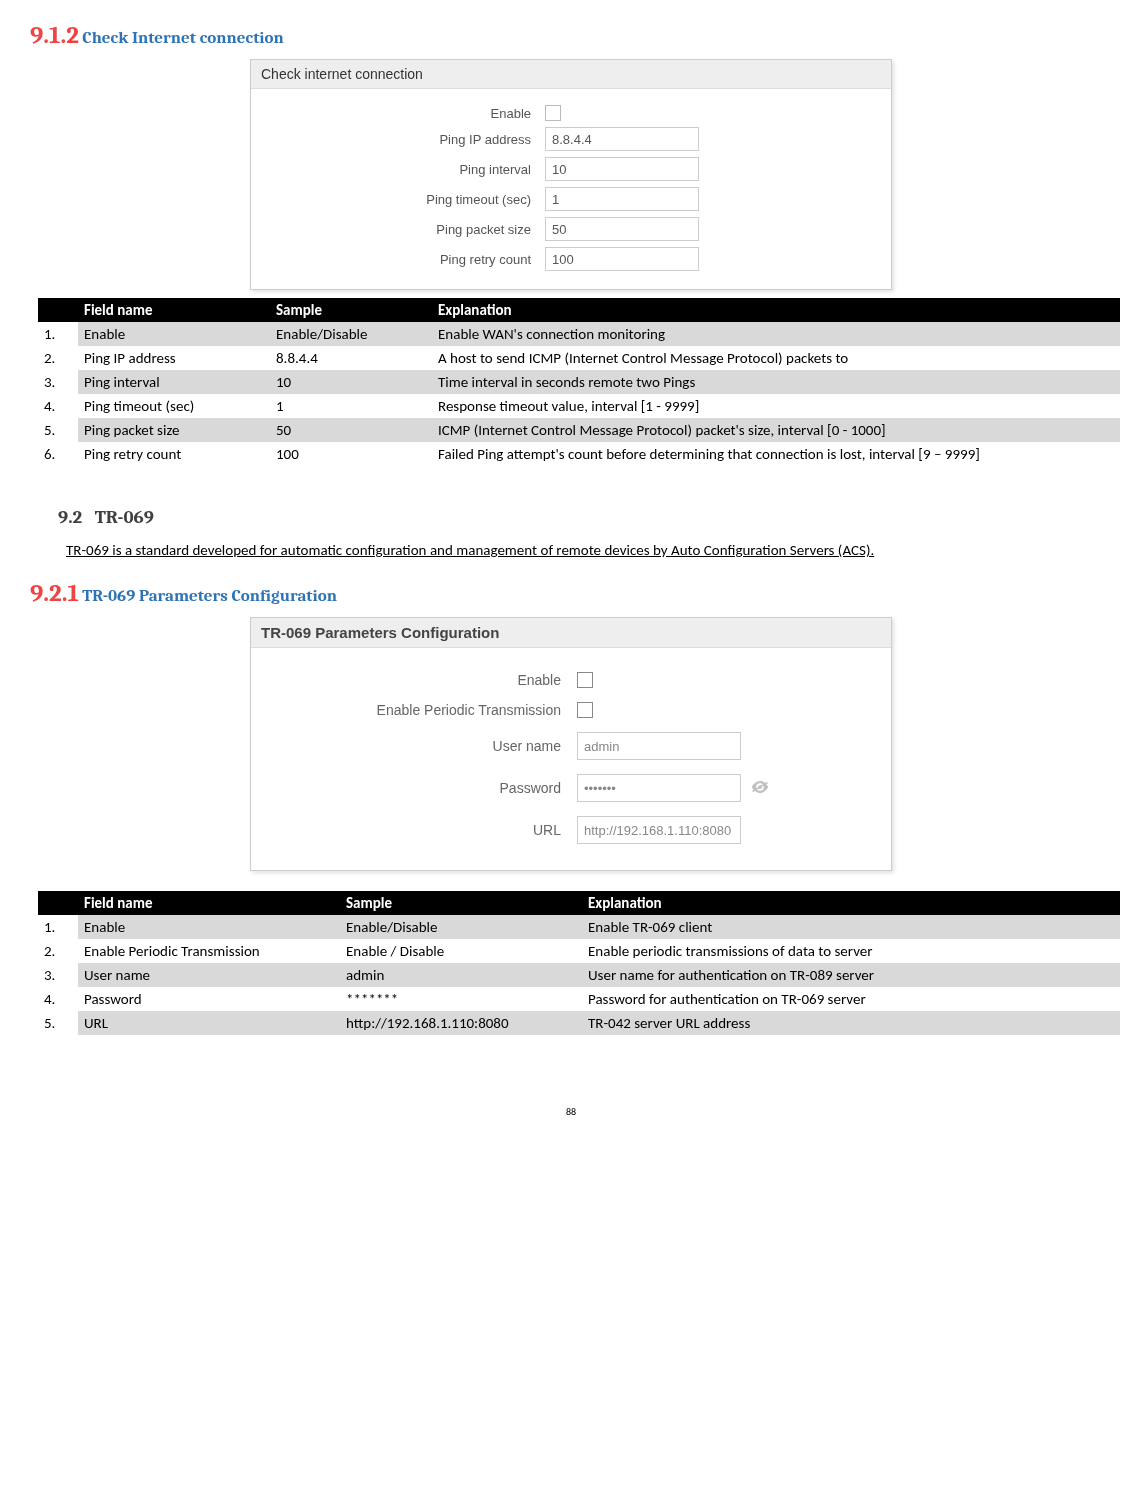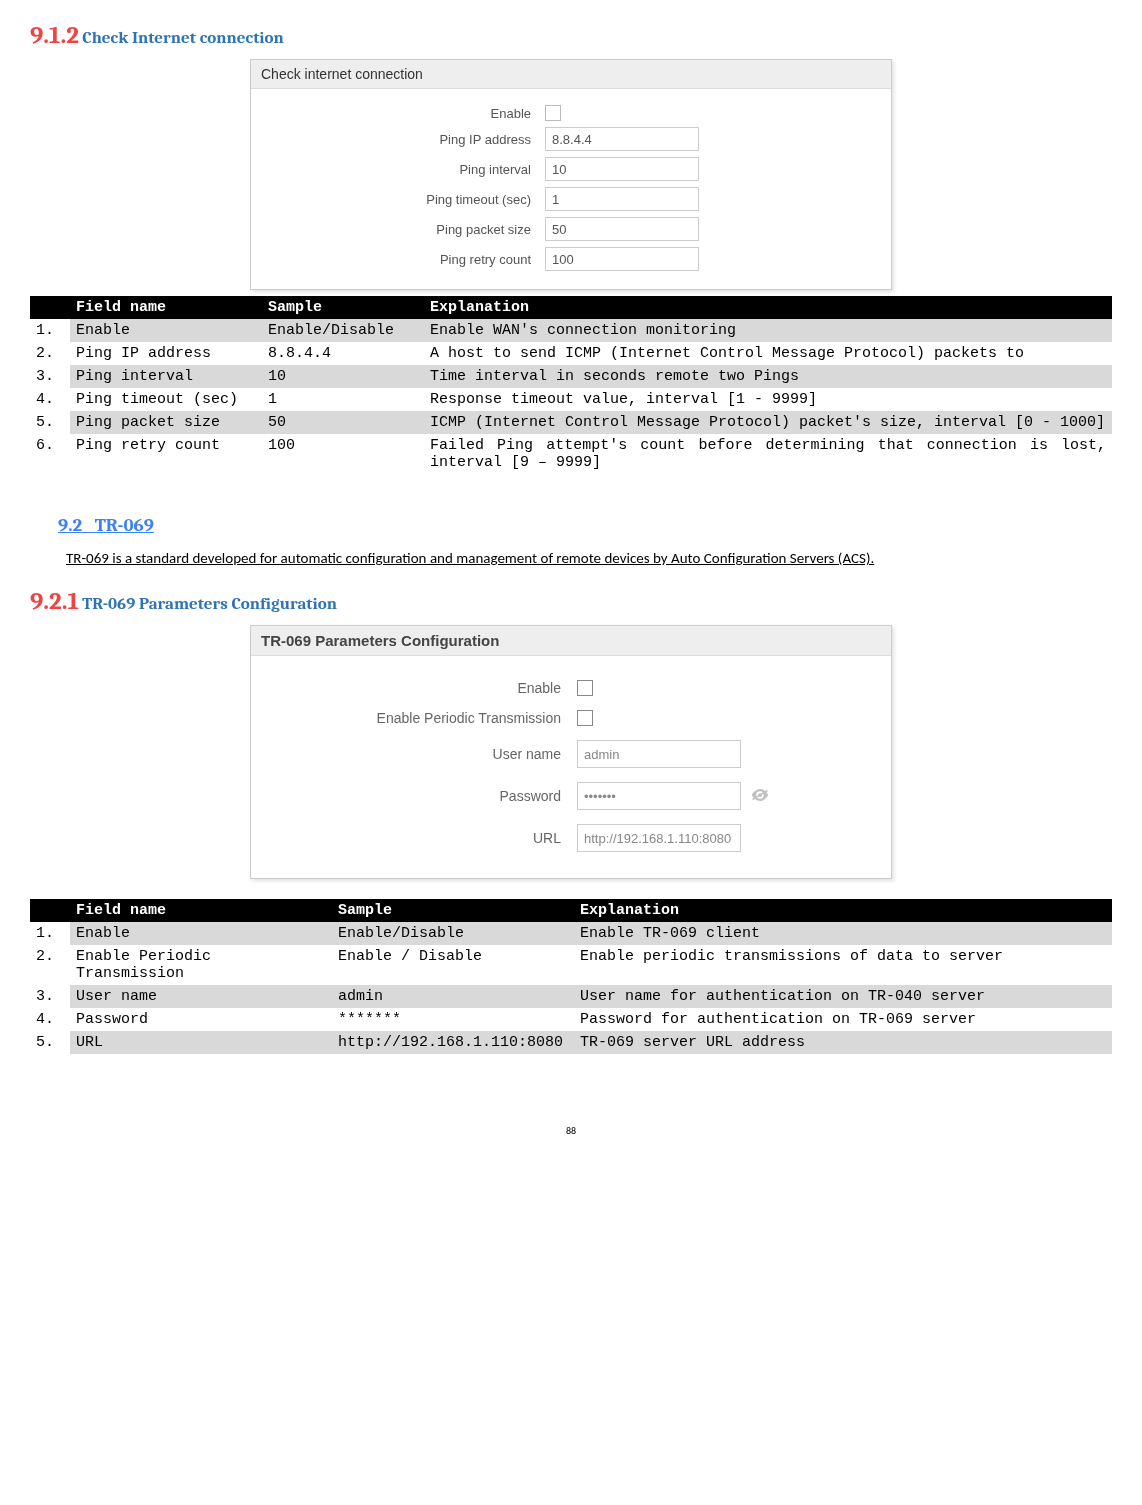--- a/index.html
+++ b/index.html
@@ -13,26 +13,25 @@
   }
   .h3 {
     color: #2e74b5;
     font-family: Cambria, "Times New Roman", serif;
     font-weight: bold;
     margin: 0 0 10px 0;
   }
   .h3 .num { font-size: 25px; color: #ef4444; }
   .h3 .txt { font-size: 17px; color: #2e74b5; }
   .h2 {
-    color: #3b82f6;
+    color: #404040;
     font-family: Cambria, "Times New Roman", serif;
     font-weight: bold;
     font-size: 19px;
     margin: 40px 0 12px 28px;
-    text-decoration: underline;
   }
   .para {
     text-align: justify;
     margin: 0 0 18px 0;
     line-height: 1.35;
     text-decoration: underline;
   }
   .para.indent { text-indent: 36px; }
   .panel {
     width: 640px;
@@ -85,22 +84,21 @@
   .eye {
     display: inline-block;
     margin-left: 10px;
     color: #999;
     font-size: 16px;
     opacity: 0.6;
   }
   table.desc {
     border-collapse: collapse;
     width: 100%;
-    margin: 0;
-    font-family: Liberation Mono, monospace;
+    margin: 8px;
   }
   table.desc th {
     background: #000;
     color: #fff;
     font-weight: bold;
     text-align: left;
     padding: 3px 6px;
     font-size: 15px;
   }
   table.desc th.numcol { width: 28px; background: #000; }
@@ -271,30 +269,30 @@
     <tr class="even">
       <td class="numcell">2.</td>
       <td class="fname">Enable Periodic Transmission</td>
       <td class="sample">Enable / Disable</td>
       <td class="expl">Enable periodic transmissions of data to server</td>
     </tr>
     <tr class="odd">
       <td class="numcell">3.</td>
       <td class="fname">User name</td>
       <td class="sample">admin</td>
-      <td class="expl">User name for authentication on TR-040 server</td>
+      <td class="expl">User name for authentication on TR-089 server</td>
     </tr>
     <tr class="even">
       <td class="numcell">4.</td>
       <td class="fname">Password</td>
       <td class="sample">*******</td>
       <td class="expl">Password for authentication on TR-069 server</td>
     </tr>
     <tr class="odd">
       <td class="numcell">5.</td>
       <td class="fname">URL</td>
       <td class="sample">http://192.168.1.110:8080</td>
-      <td class="expl">TR-069 server URL address</td>
+      <td class="expl">TR-042 server URL address</td>
     </tr>
   </tbody>
 </table>
 
 <div class="pagenum">88</div>
 
 </body></html>

